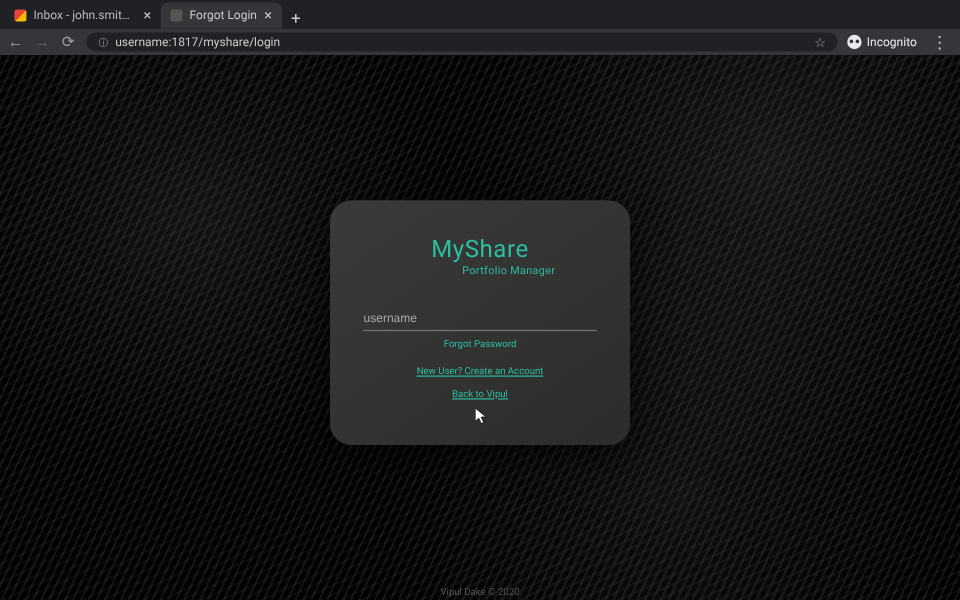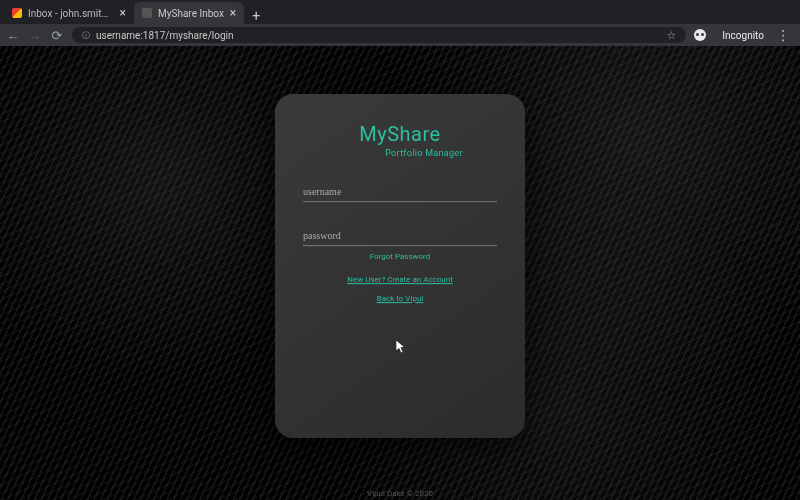--- a/index.html
+++ b/index.html
@@ -17,44 +17,44 @@
   .tab-title { white-space: nowrap; overflow: hidden; text-overflow: ellipsis; flex: 1; }
   .tab-close { color: #ccc; font-size: 12px; line-height: 1; cursor: pointer; }
   .tab-add { color: #ccc; font-size: 14px; padding: 0 8px; cursor: pointer; }
 
   .omnibar { height: 22px; background: #35363a; display: flex; align-items: center; padding: 0 6px; gap: 8px; }
   .nav-btn { color: #9aa0a6; width: 14px; text-align: center; cursor: pointer; font-size: 13px; line-height: 1; }
   .nav-btn.disabled { color: #5f6368; cursor: default; }
   .url-bar { flex: 1; height: 16px; background: #202124; border-radius: 8px; display: flex; align-items: center; padding: 0 10px; font-size: 10px; color: #c9c9c9; gap: 6px; }
   .url-lock { color: #9aa0a6; font-size: 8px; }
   .url-star { color: #9aa0a6; font-size: 11px; cursor: pointer; }
-  .profile-chip { display: flex; align-items: center; gap: 16px; color: #e8eaed; font-size: 10px; }
+  .profile-chip { display: flex; align-items: center; gap: 4px; color: #e8eaed; font-size: 10px; }
   .profile-chip .incog-icon { width: 12px; height: 12px; background: #e8eaed; border-radius: 50%; position: relative; }
   .profile-chip .incog-icon::before { content: ""; position: absolute; left: 2px; top: 4px; width: 3px; height: 3px; background: #35363a; border-radius: 50%; }
   .profile-chip .incog-icon::after { content: ""; position: absolute; right: 2px; top: 4px; width: 3px; height: 3px; background: #35363a; border-radius: 50%; }
   .kebab { color: #c9c9c9; font-size: 14px; cursor: pointer; padding: 0 4px; }
 
   
   .viewport { flex: 1; position: relative; overflow: hidden; background: #0a0a0a; }
   .bg-texture { position: absolute; inset: 0; background:
     radial-gradient(circle at 20% 30%, rgba(80,80,80,0.25) 0, transparent 30%),
     radial-gradient(circle at 80% 20%, rgba(90,90,90,0.25) 0, transparent 35%),
     radial-gradient(circle at 70% 80%, rgba(70,70,70,0.25) 0, transparent 35%),
     repeating-linear-gradient(115deg, rgba(60,60,60,0.35) 0 2px, transparent 2px 6px),
     repeating-linear-gradient(-25deg, rgba(40,40,40,0.35) 0 2px, transparent 2px 7px),
     #0a0a0a;
     filter: contrast(1.1);
   }
 
-  .login-card { position: absolute; left: 50%; top: 50%; transform: translate(-50%, -52%); width: 250px; height: 344px; background: linear-gradient(145deg,#3a3a3a 0%, #2c2c2c 100%); border-radius: 18px; box-shadow: 0 8px 30px rgba(0,0,0,0.6); padding: 28px 28px 18px; display: flex; flex-direction: column; align-items: center; }
+  .login-card { position: absolute; left: 50%; top: 50%; transform: translate(-50%, -52%); width: 250px; height: 204px; background: linear-gradient(145deg,#3a3a3a 0%, #2c2c2c 100%); border-radius: 18px; box-shadow: 0 8px 30px rgba(0,0,0,0.6); padding: 28px 28px 18px; display: flex; flex-direction: column; align-items: center; }
   .brand { color: #2bbfa0; font-size: 20px; letter-spacing: 0.5px; }
   .subtitle { color: #2bbfa0; font-size: 9px; margin-top: 2px; letter-spacing: 0.3px; margin-left: 48px; }
 
   .field { width: 100%; margin-top: 22px; }
-  .field input { width: 100%; background: transparent; border: none; border-bottom: 1px solid #777; color: #ddd; font-size: 10px; padding: 4px 0; outline: none; font-family: Liberation Serif, serif; }
+  .field input { width: 100%; background: transparent; border: none; border-bottom: 1px solid #777; color: #ddd; font-size: 10px; padding: 4px 0; outline: none; }
   .field input::placeholder { color: #aaa; }
 
   .forgot { font-size: 8px; color: #2bbfa0; margin-top: 6px; align-self: center; cursor: pointer; }
 
   .login-btn { margin-top: 22px; width: 100px; height: 22px; border: none; border-radius: 11px; background: linear-gradient(90deg,#19b89a 0%, #2d6f8c 100%); color: #fff; font-size: 10px; cursor: pointer; }
 
   .link-line { font-size: 8px; color: #2bbfa0; text-decoration: underline; margin-top: 14px; cursor: pointer; }
 
   .copyright { position: absolute; left: 50%; bottom: 2px; transform: translateX(-50%); font-size: 8px; color: #555; }
 
@@ -65,21 +65,21 @@
 <body>
 
 <div class="tab-strip">
   <div class="tab inactive">
     <span class="tab-favicon gmail-favicon"></span>
     <span class="tab-title">Inbox - john.smith84525@gm…</span>
     <span class="tab-close">×</span>
   </div>
   <div class="tab active">
     <span class="tab-favicon myshare-favicon"></span>
-    <span class="tab-title">MyShare Inbox</span>
+    <span class="tab-title">Forgot Login</span>
     <span class="tab-close">×</span>
   </div>
   <span class="tab-add">+</span>
 </div>
 
 <div class="omnibar">
   <span class="nav-btn">←</span>
   <span class="nav-btn disabled">→</span>
   <span class="nav-btn">⟳</span>
   <div class="url-bar">
@@ -97,23 +97,20 @@
 <div class="viewport">
   <div class="bg-texture"></div>
 
   <div class="login-card">
     <div class="brand">MyShare</div>
     <div class="subtitle">Portfolio Manager</div>
 
     <div class="field">
       <input type="text" placeholder="username" style="">
     </div>
-    <div class="field">
-      <input type="password" placeholder="password" style="">
-    </div>
 
     <a class="forgot">Forgot Password</a>
 
 
     <a class="link-line">New User? Create an Account</a>
     <a class="link-line" style="margin-top:10px">Back to Vipul</a>
   </div>
 
   <div class="cursor">
     <svg viewBox="0 0 10 14" width="10" height="14">

